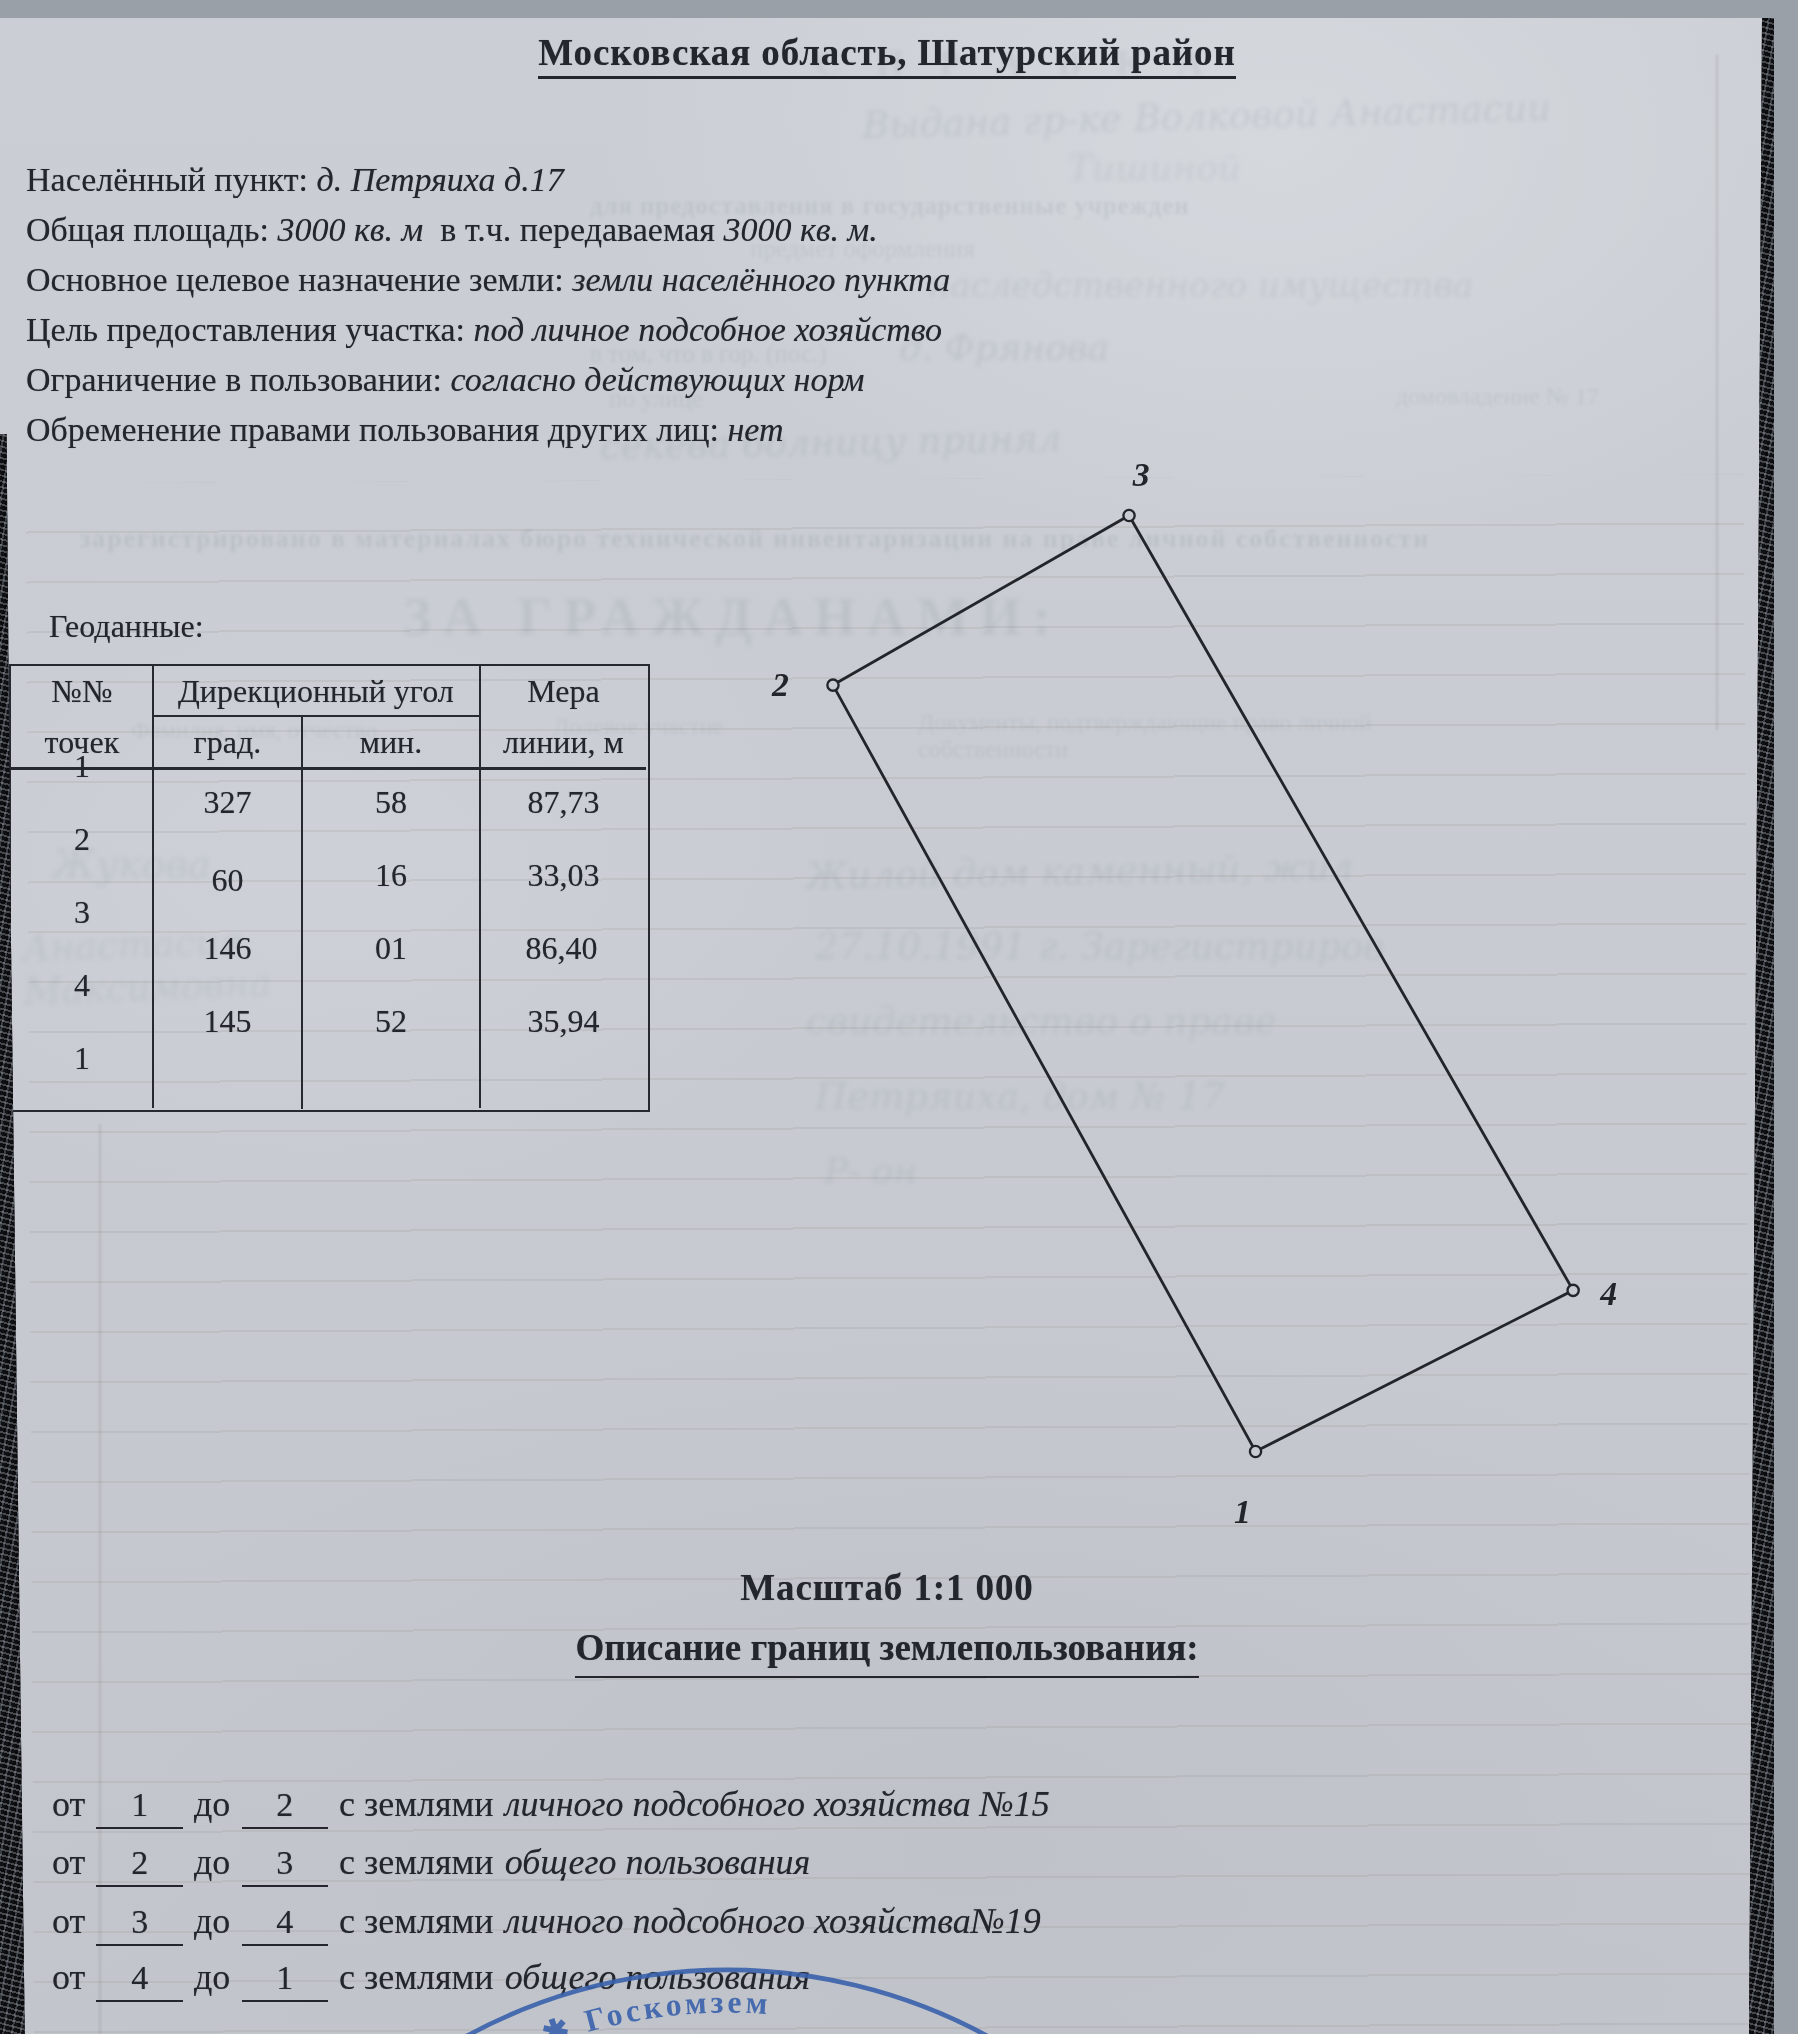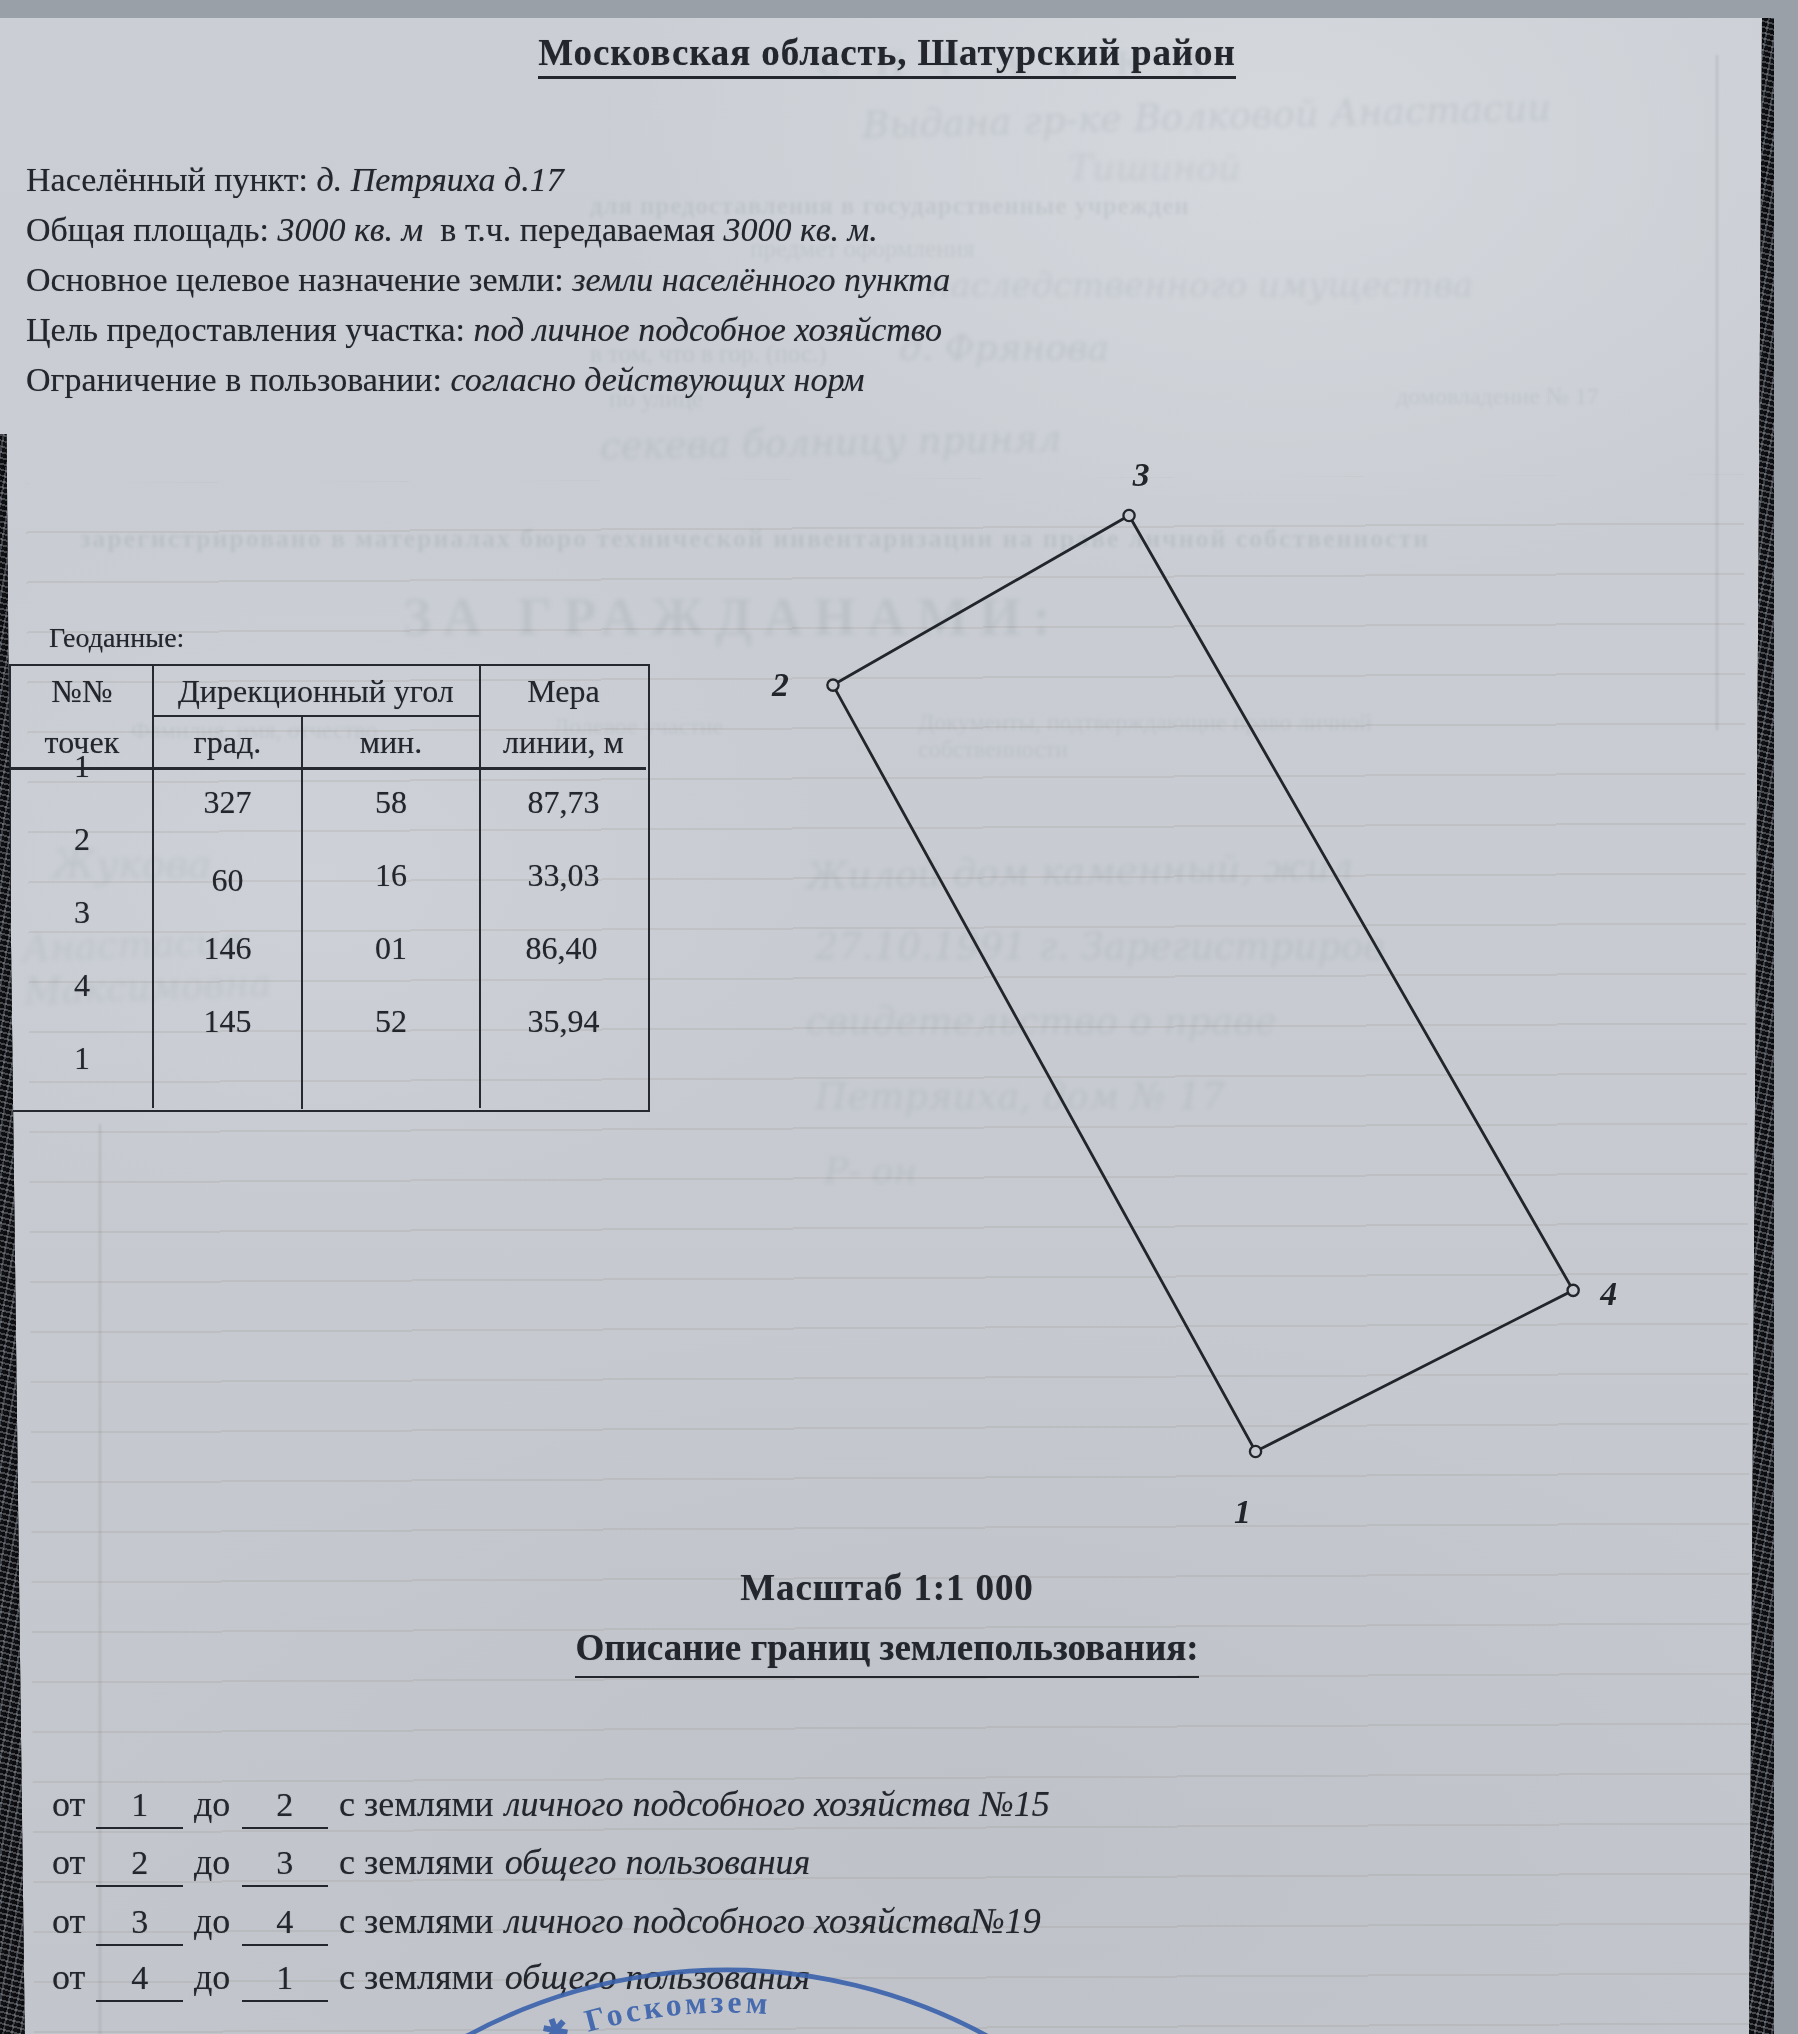--- a/index.html
+++ b/index.html
@@ -31,21 +31,21 @@
     font-size:37px;font-weight:bold;letter-spacing:0.9px;
   }
   .title span{border-bottom:3.7px solid #23262c;padding-bottom:2.8px;}
 
   
   .info{position:absolute;left:26px;top:137px;width:1405px;font-size:34px;line-height:50px;}
   .info .it{font-style:italic;}
   .info .sp{display:inline-block;width:17px;}
 
   
-  .geolabel{position:absolute;left:49px;top:604px;font-size:28px;}
+  .geolabel{position:absolute;left:49px;top:590px;font-size:32px;}
 
   
   .gtable{position:absolute;left:9.4px;top:646px;width:641px;height:448px;border:2.8px solid #26292f;box-sizing:border-box;}
   .gtable .hline{position:absolute;background:#26292f;}
   .gtable .vline{position:absolute;background:#26292f;width:1.9px;}
   .gtable .cell{position:absolute;text-align:center;font-size:32px;height:37px;line-height:37px;text-shadow:0 0 0.9px rgba(35,38,44,.45);}
 
   
   svg text{font-family:"Liberation Serif",serif;}
 
@@ -113,20 +113,21 @@
   <div class="title ink">
     <span>Московская область, Шатурский район</span>
   </div>
 
   <div class="info ink">
     <div><span>Населённый пункт:</span> <span class="it">д. Петряиха д.17</span></div>
     <div><span>Общая площадь:</span> <span class="it">3000 кв. м</span><span class="sp"></span><span>в т.ч. передаваемая</span> <span class="it">3000 кв. м.</span></div>
     <div><span>Основное целевое назначение земли:</span> <span class="it">земли населённого пункта</span></div>
     <div><span>Цель предоставления участка:</span> <span class="it">под личное подсобное хозяйство</span></div>
     <div><span>Ограничение в пользовании:</span> <span class="it">согласно действующих норм</span></div>
+    <div><span>Обременение правами пользования других лиц:</span> <span class="it">нет</span></div>
   </div>
 
   <div class="geolabel ink">Геоданные:</div>
 
   <div class="gtable">
 
     <div class="vline" style="left:141px;top:0;height:442px;"></div>
     <div class="vline" style="left:290px;top:49px;height:394px;"></div>
     <div class="vline" style="left:468px;top:0;height:442px;"></div>
     <div class="hline" style="left:141px;top:49px;width:327px;height:1.9px;"></div>

